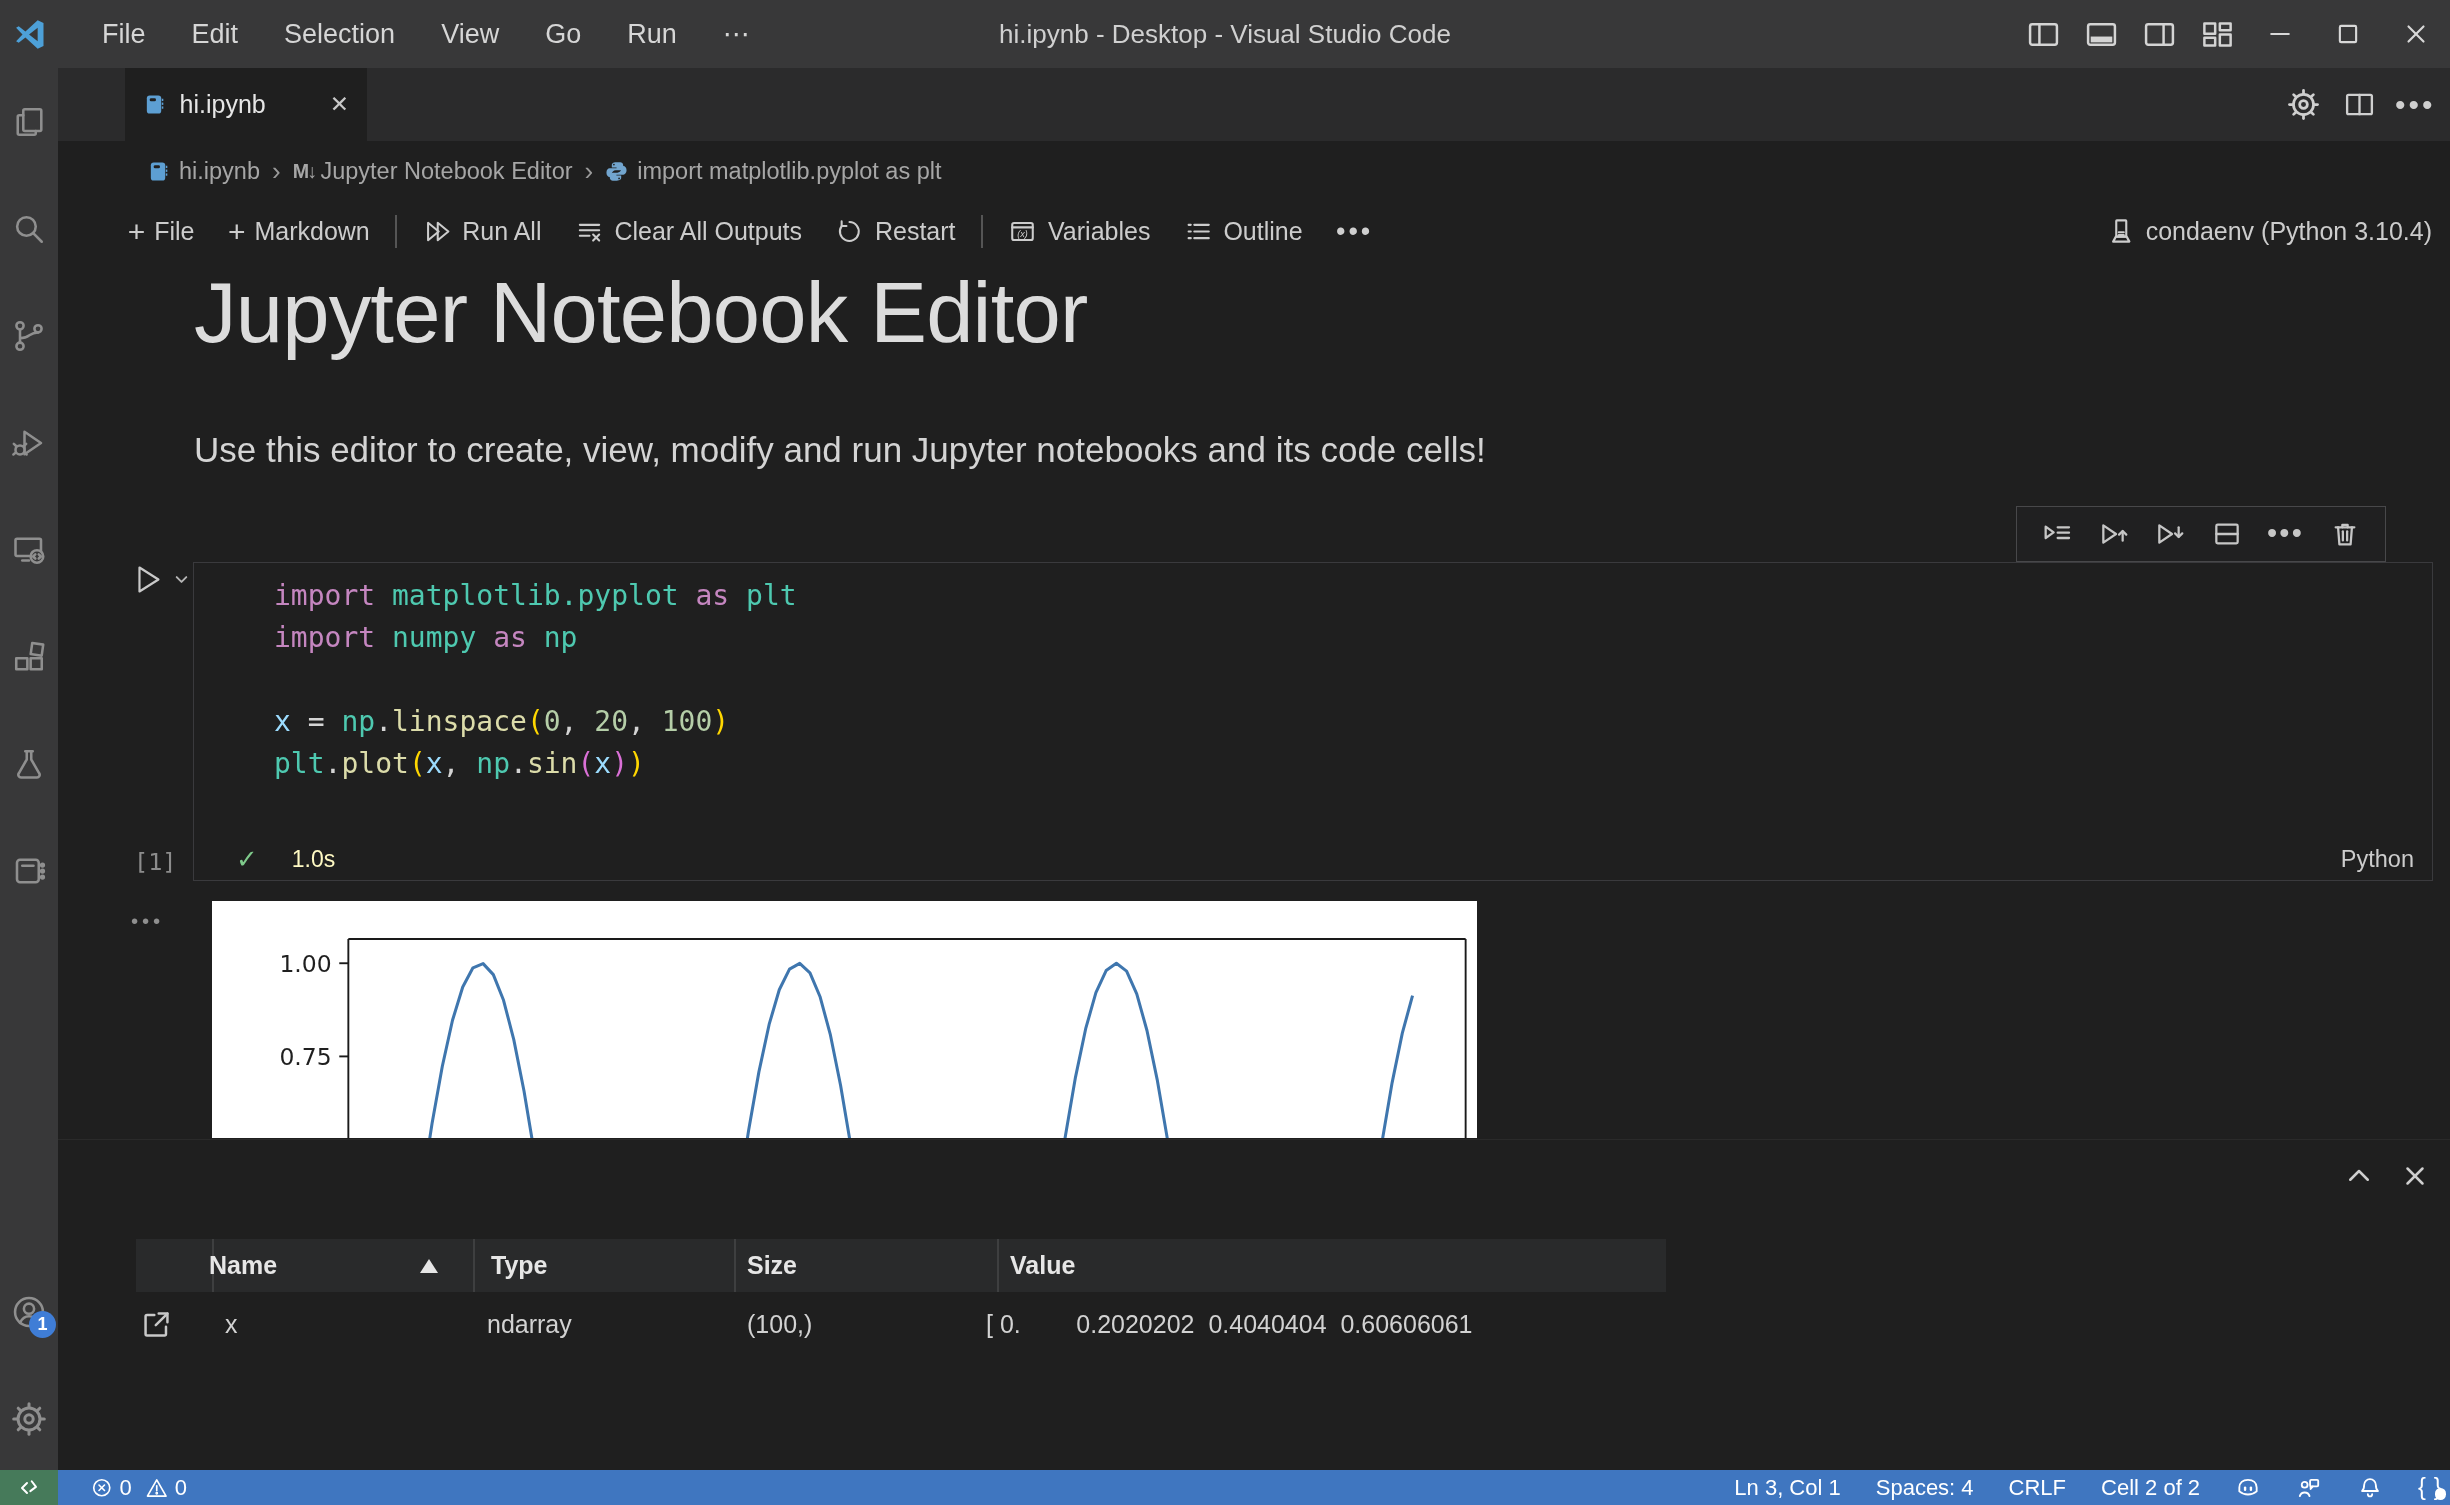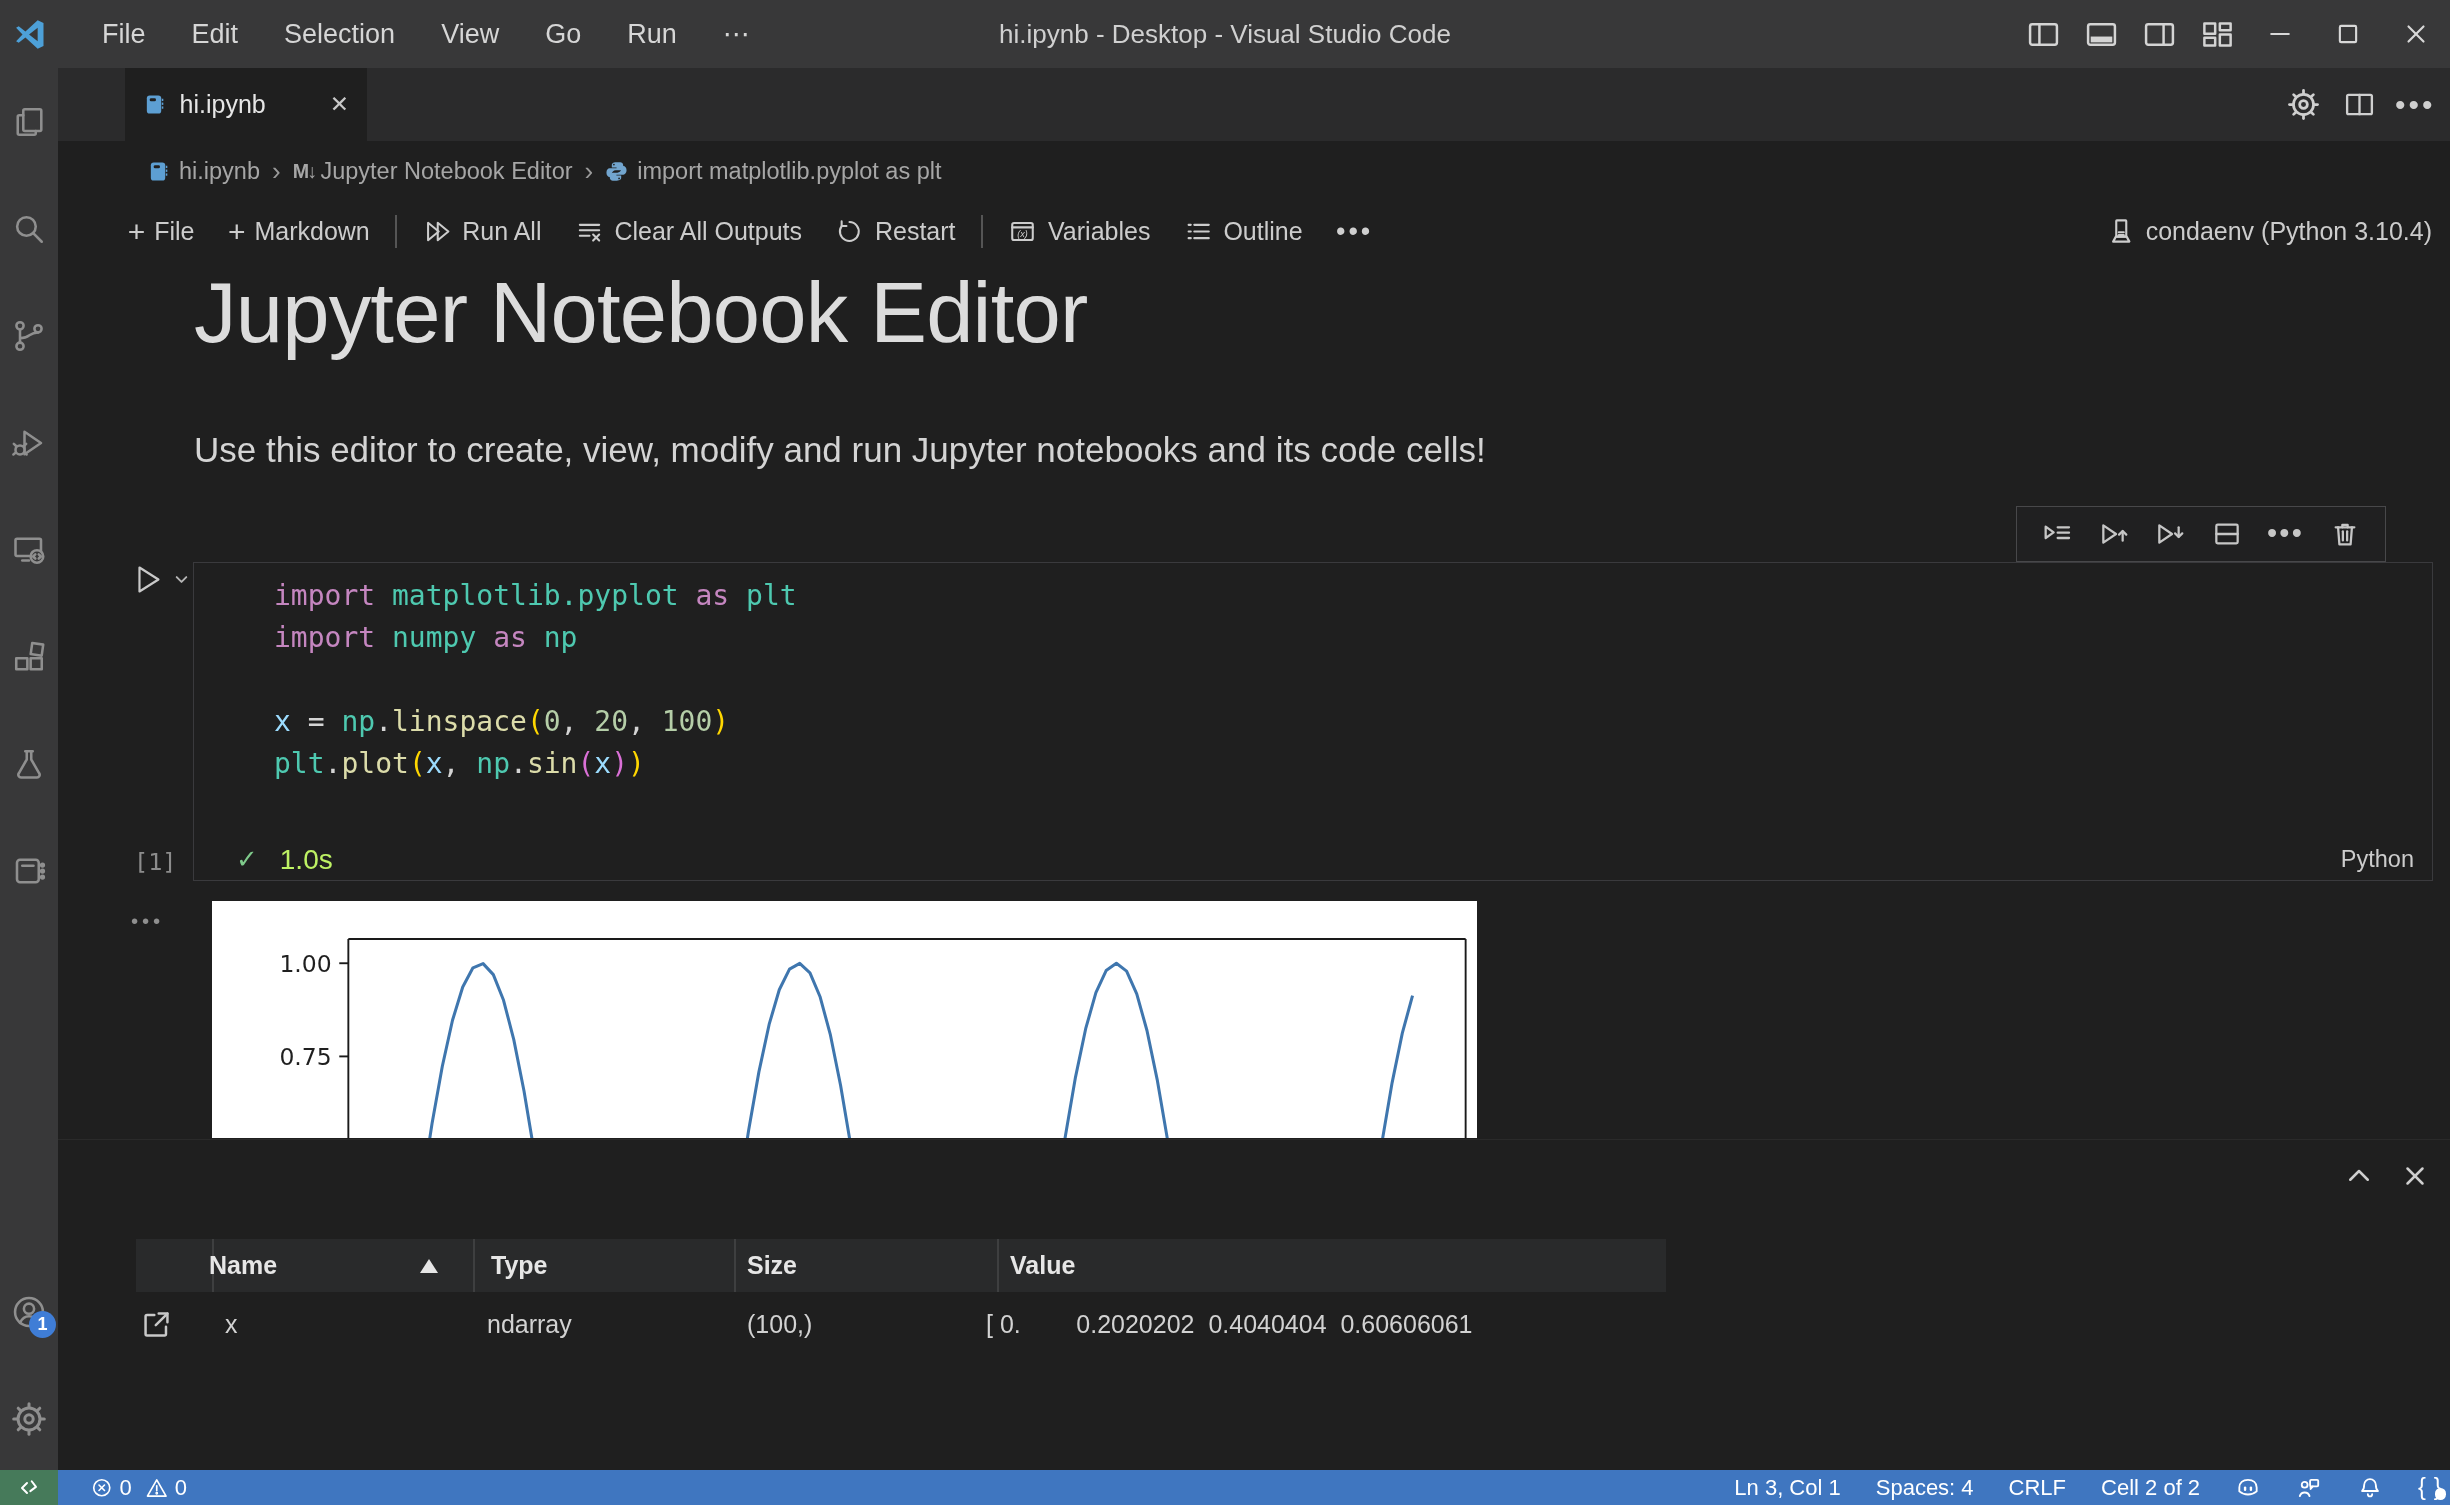--- a/index.html
+++ b/index.html
@@ -71,21 +71,21 @@
   .run-btn { position:absolute; left:72px; top:303px; width:35px; height:35px; color:#c9c9c9; }
   .run-btn svg { width:35px; height:35px; }
   .run-chev { position:absolute; left:112px; top:309px; width:23px; height:23px; color:#b5b5b5; }
   .run-chev svg { width:23px; height:23px; }
 
   .cell-frame { position:absolute; left:135px; top:303px; width:2240px; height:319px; border:1.5px solid #3a3a3d; }
   .code-lines { position:absolute; left:80px; top:12px; font-family:"DejaVu Sans Mono", monospace; font-size:28px; }
   .code-line { height:42px; line-height:42px; white-space:pre; }
   .cell-status { position:absolute; left:0; right:0; bottom:0; height:41px; display:flex; align-items:center; }
   .cs-check { margin-left:42px; color:#7fca8b; font-size:26px; }
-  .cs-time { margin-left:22px; font-size:28px; color:#bef264; }
+  .cs-time { margin-left:34px; font-size:23px; color:#fef9c3; }
   .cs-lang { margin-left:auto; margin-right:18px; font-size:23.5px; color:#cccccc; }
   .exec-count { position:absolute; left:76px; top:589px; font-family:"DejaVu Sans Mono", monospace; font-size:23.5px; color:#8c8c8c; }
 
   .out-dots { position:absolute; left:73px; top:650px; font-size:20.5px; letter-spacing:3.8px; color:#8f8f8f; }
   .plot-box { position:absolute; left:154px; top:642px; width:1265px; height:237px; background:#ffffff; overflow:hidden; }
 
   
   .panel { position:absolute; left:58px; top:1139px; width:2392px; height:332px; background:#1f1f1f; border-top:1.5px solid #2a2a2a; }
   .panel-tabs { display:flex; align-items:center; height:76px; padding-left:81px; }
   .ptab { position:relative; height:76px; display:flex; align-items:center; margin-right:48px;

